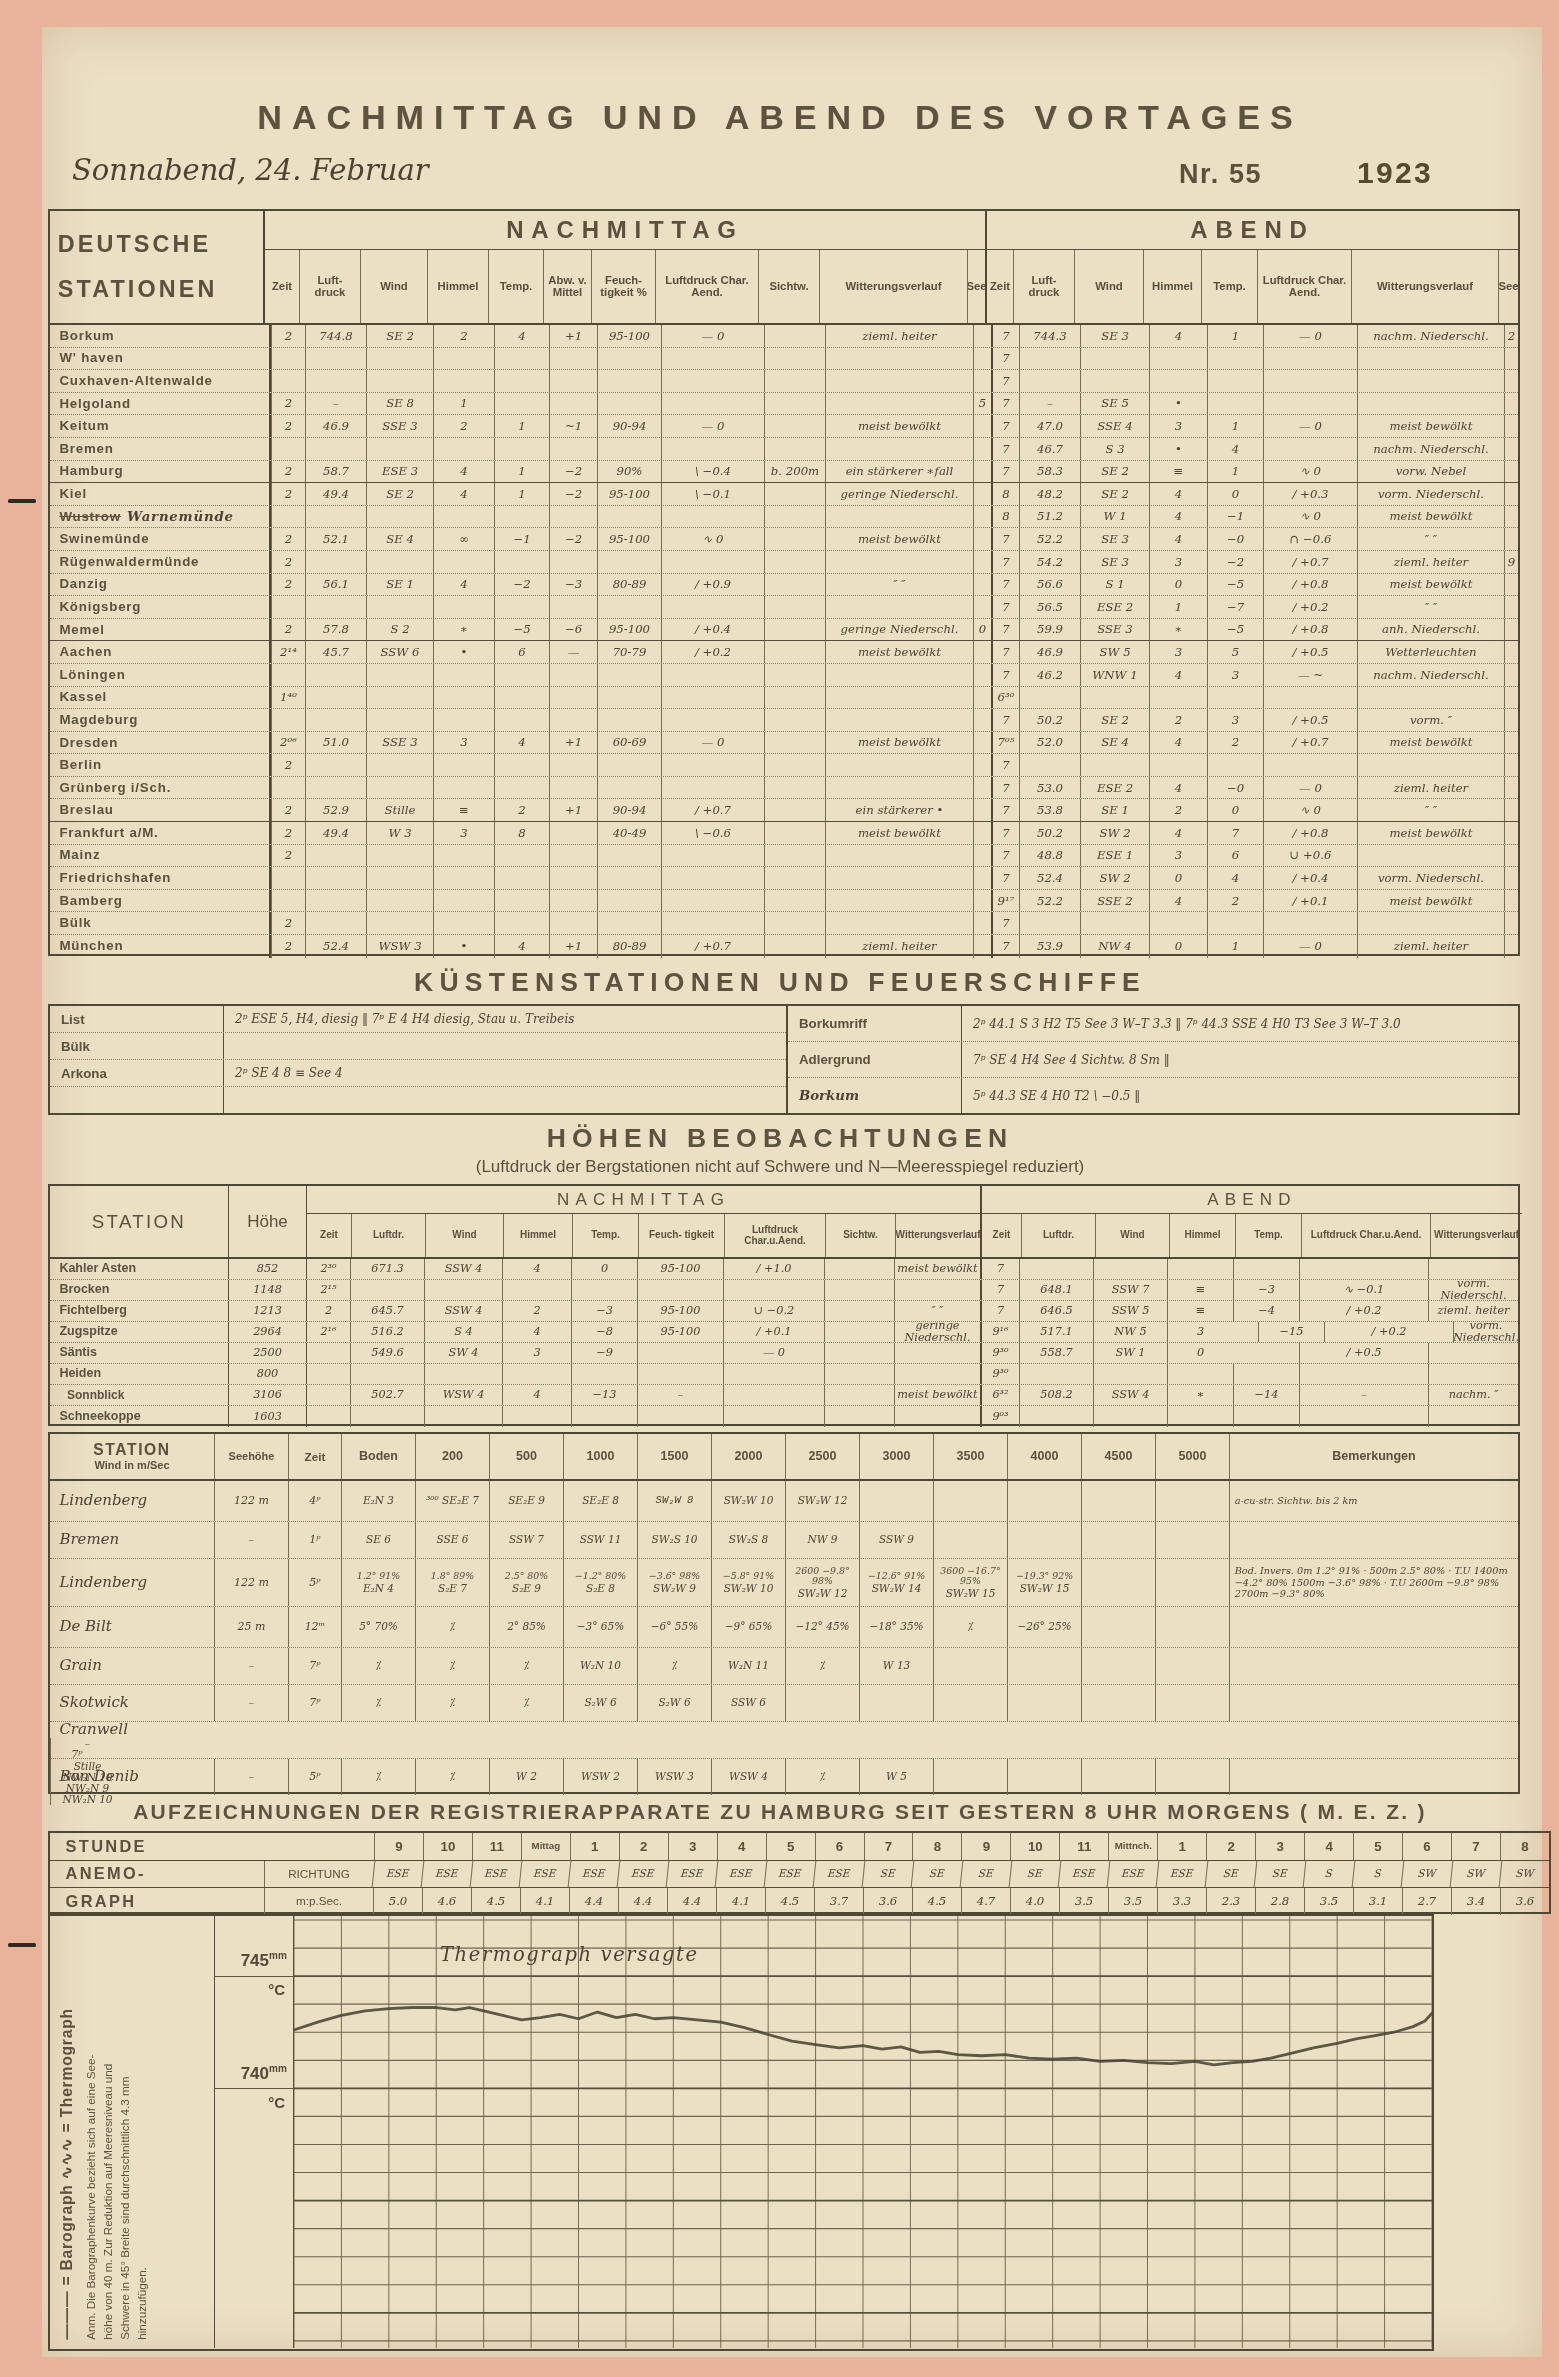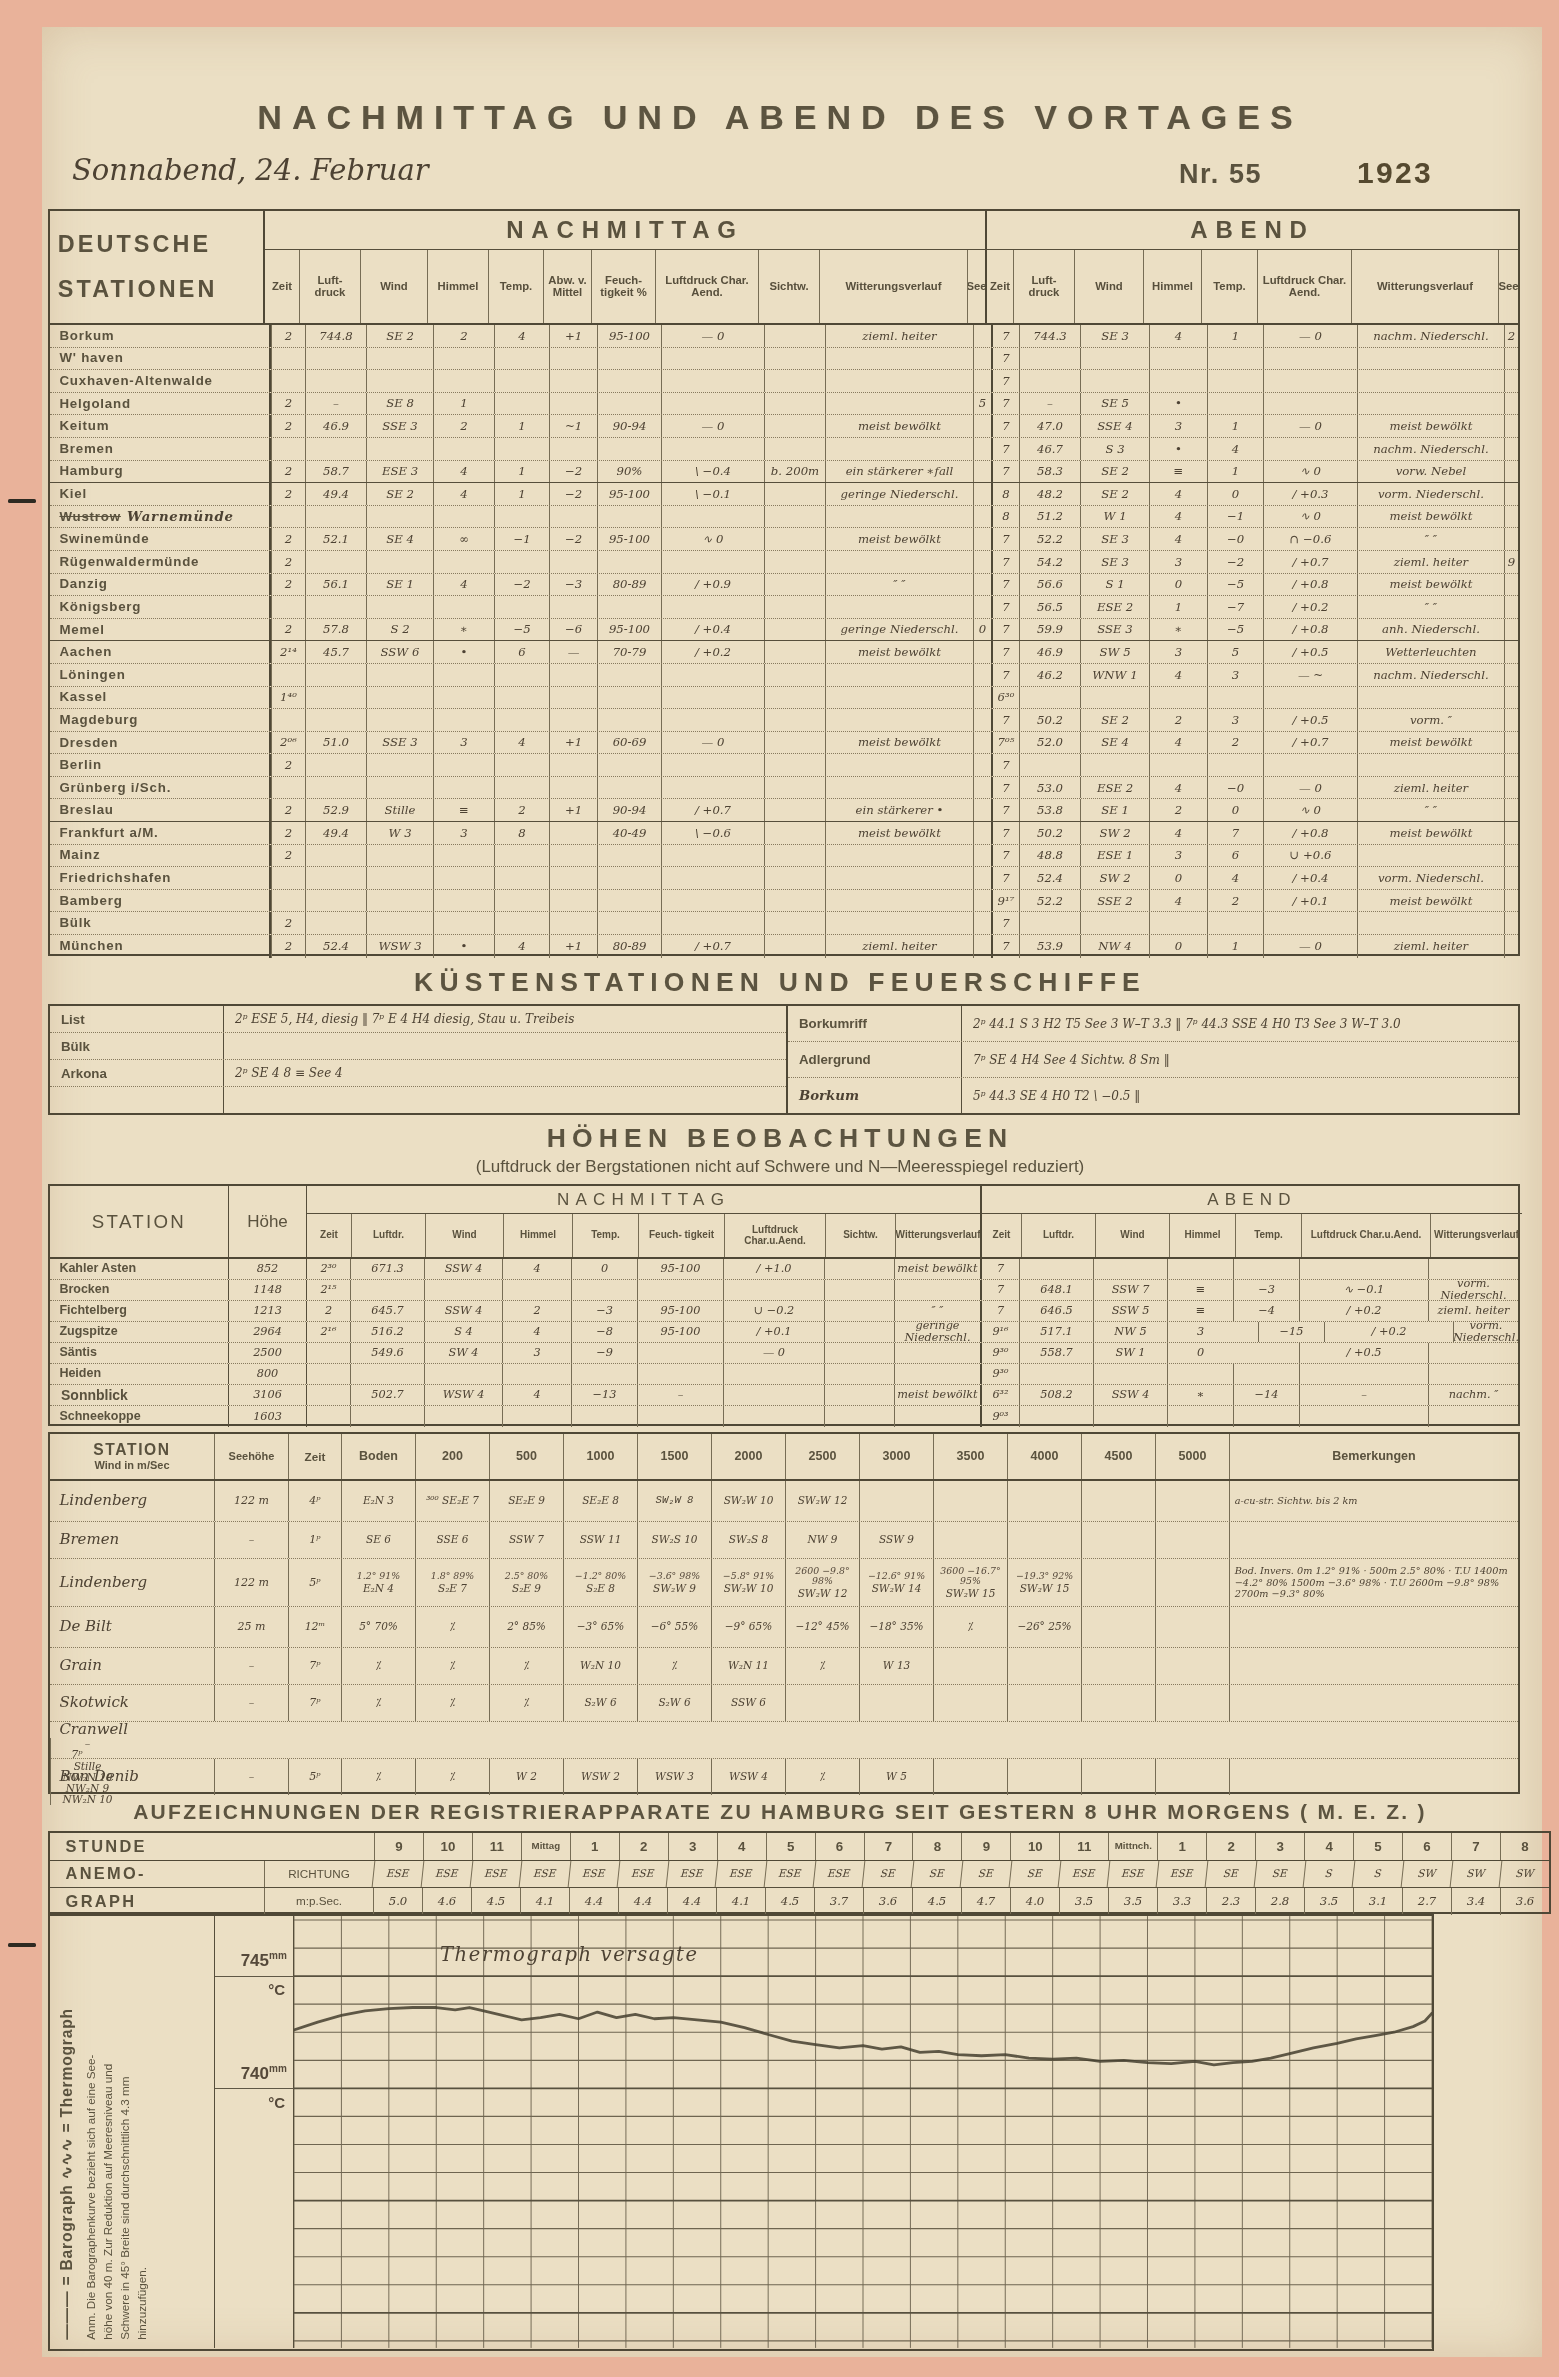--- a/index.html
+++ b/index.html
@@ -950,21 +950,21 @@
         <div class="cell hand" style="width: 86px;"></div>
         <div class="cell hand sec-split" style="width: 39px;">9³⁰</div>
         <div class="cell hand" style="width: 74px;"></div>
         <div class="cell hand" style="width: 74px;"></div>
         <div class="cell hand" style="width: 66px;"></div>
         <div class="cell hand" style="width: 66px;"></div>
         <div class="cell hand" style="width: 129px;"></div>
         <div class="cell hand" style="width: 94px; flex: 1 1 0%;"></div>
       </div>
       <div class="row horow">
-        <div class="cell print" style="width: 178px; justify-content: flex-start; padding-left: 11px; font-weight: bold; font-size: 14px;">Sonnblick</div>
+        <div class="cell print" style="width: 178px; justify-content: flex-start; padding-left: 17px; font-weight: bold; font-size: 12px;">Sonnblick</div>
         <div class="cell hand" style="width: 78px; border-left: 1.6px solid rgb(86, 78, 59);">3106</div>
         <div class="cell hand" style="width: 44px; border-left: 1.6px solid rgb(86, 78, 59);"></div>
         <div class="cell hand" style="width: 74px;">502.7</div>
         <div class="cell hand" style="width: 78px;">WSW 4</div>
         <div class="cell hand" style="width: 69px;">4</div>
         <div class="cell hand" style="width: 66px;">−13</div>
         <div class="cell hand" style="width: 86px;">–</div>
         <div class="cell hand" style="width: 101px;"></div>
         <div class="cell hand" style="width: 70px;"></div>
         <div class="cell hand" style="width: 86px;">meist bewölkt</div>

